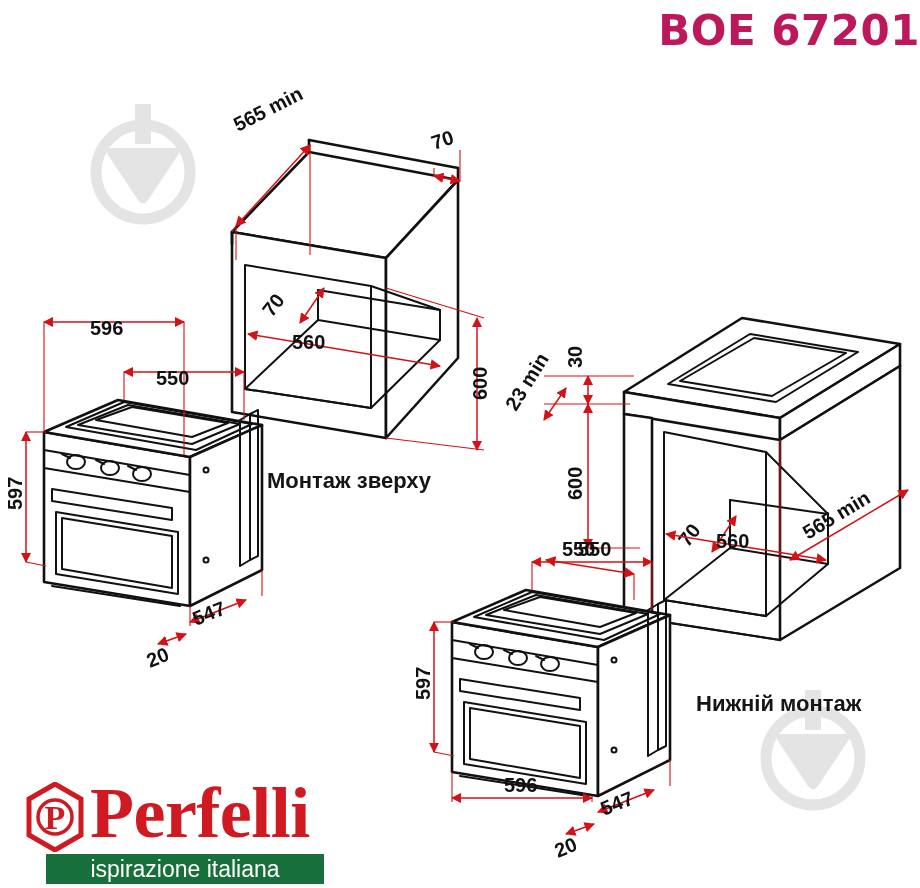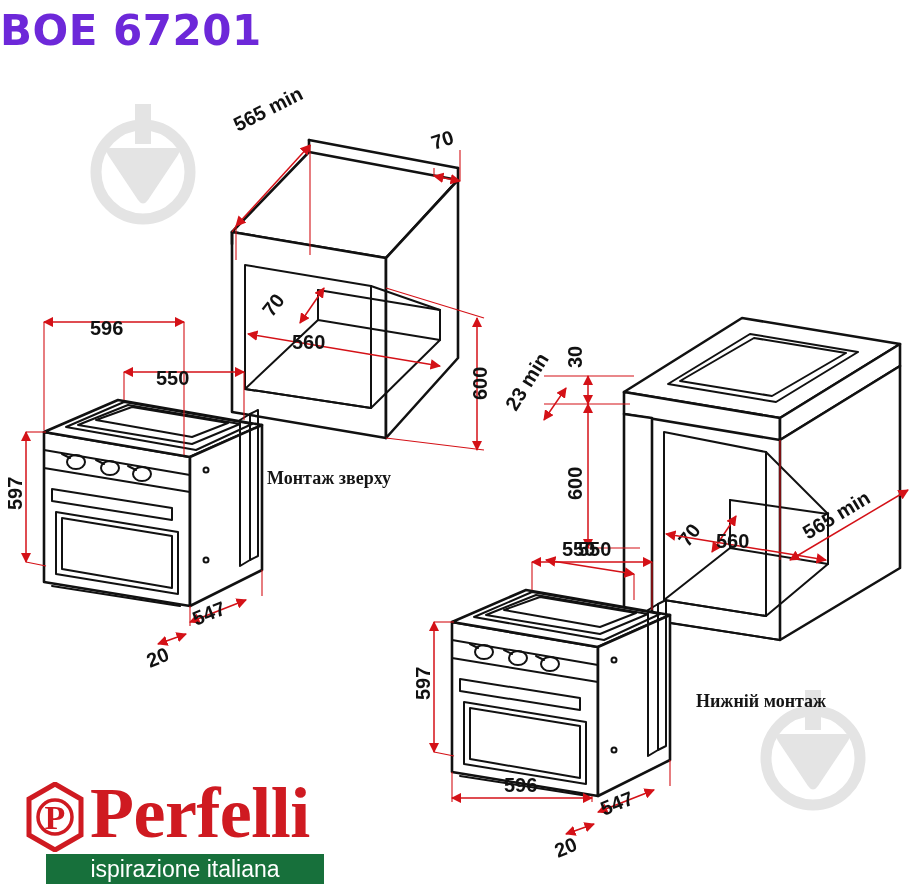--- a/index.html
+++ b/index.html
@@ -16,38 +16,38 @@
     width: 920px;
     height: 888px;
     background: #ffffff;
     overflow: hidden;
   }
   #page-title {
     position: absolute;
     top: 6px;
     left: 0;
     width: 920px;
-    text-align: left;
+    text-align: right;
     font-size: 42px;
     font-weight: bold;
     letter-spacing: 0.5px;
-    color: #6d28d9;
+    color: #be185d;
     font-family: "DejaVu Sans", sans-serif;
   }
   .diagram-svg {
     position: absolute;
     top: 0;
     left: 0;
   }
   .caption {
     position: absolute;
-    font-size: 18px;
+    font-size: 22px;
     font-weight: bold;
     color: #151515;
-    font-family: Liberation Serif, serif;
+    font-family: Liberation Sans, sans-serif;
     white-space: nowrap;
   }
   #caption-top { left: 267px; top: 468px; }
   #caption-bottom { left: 696px; top: 691px; }
 
   
   #logo {
     position: absolute;
     left: 24px;
     top: 782px;

